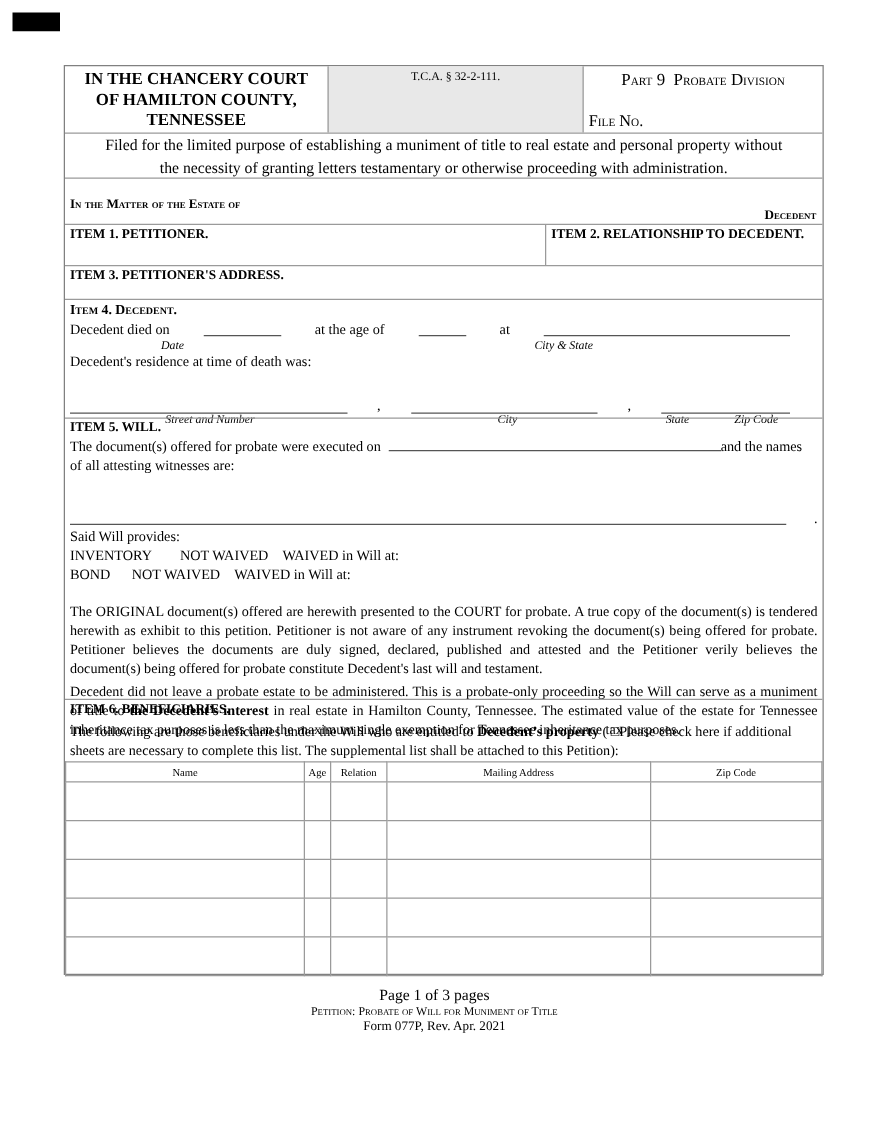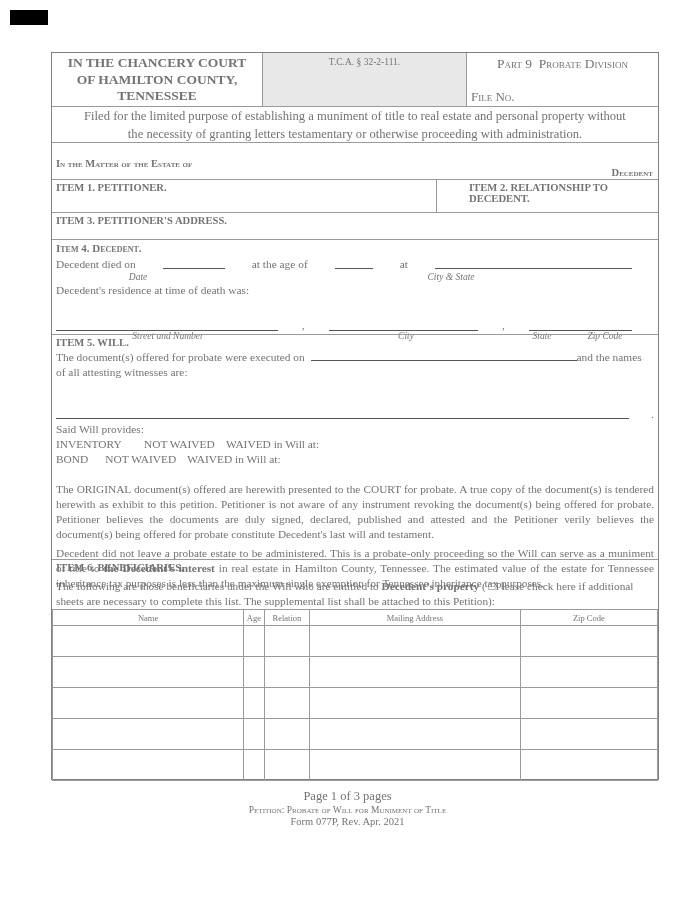--- a/index.html
+++ b/index.html
@@ -1,18 +1,18 @@
 <!DOCTYPE html>
 <html><head>
 <meta charset="utf-8">
 <style>
   html,body{margin:0;padding:0;}
   body{background:#ffffff;}
   .page{position:relative;width:695px;height:900px;background:#ffffff;
-        font-family:"Liberation Serif", serif;color:#737373;overflow:hidden;}
+        font-family:"Liberation Serif", serif;color:#000000;overflow:hidden;}
   .scan-mark{position:absolute;left:10px;top:10px;width:38px;height:15px;background:#000;}
   .form{position:absolute;left:51px;top:52px;width:606px;border:1px solid #808080;}
   .row{border-top:1px solid #9a9a9a;position:relative;box-sizing:border-box;}
   .row:first-child{border-top:none;}
 
   
   .header-row{display:flex;height:53px;}
   .hcell{box-sizing:border-box;}
   .court-cell{width:210px;text-align:center;font-weight:bold;font-size:13.5px;
               line-height:16.5px;padding-top:2px;white-space:pre-line;}
@@ -29,21 +29,21 @@
              white-space:pre-line;padding-top:1px;}
 
   
   .estate-row{height:37px;}
   .estate-label{position:absolute;top:15px;left:4px;font-weight:bold;font-variant:small-caps;font-size:10.5px;}
   .decedent-label{position:absolute;right:5px;bottom:1px;font-weight:bold;font-variant:small-caps;font-size:10.5px;}
 
   
   .items12-row{display:flex;height:33px;}
   .item1-cell{width:385px;border-right:1px solid #9a9a9a;box-sizing:border-box;}
-  .item2-cell{flex:1;margin-left:28px;}
+  .item2-cell{flex:1;}
   .item-label{font-weight:bold;font-size:10.6px;padding:2px 4px 0 4px;}
   .item-label.sc{font-variant:small-caps;font-size:11px;}
   .item3-row{height:27px;}
   .item4-row{height:95px;}
   .item5-row{height:225px;}
   .item6-row{height:220px;display:flex;flex-direction:column;}
 
   .bodytext{font-size:11.4px;line-height:15px;}
   .flexline{display:flex;padding:0 4px;gap:22px;}
   .blank{display:inline-block;border-bottom:1px solid #555;height:11px;}

